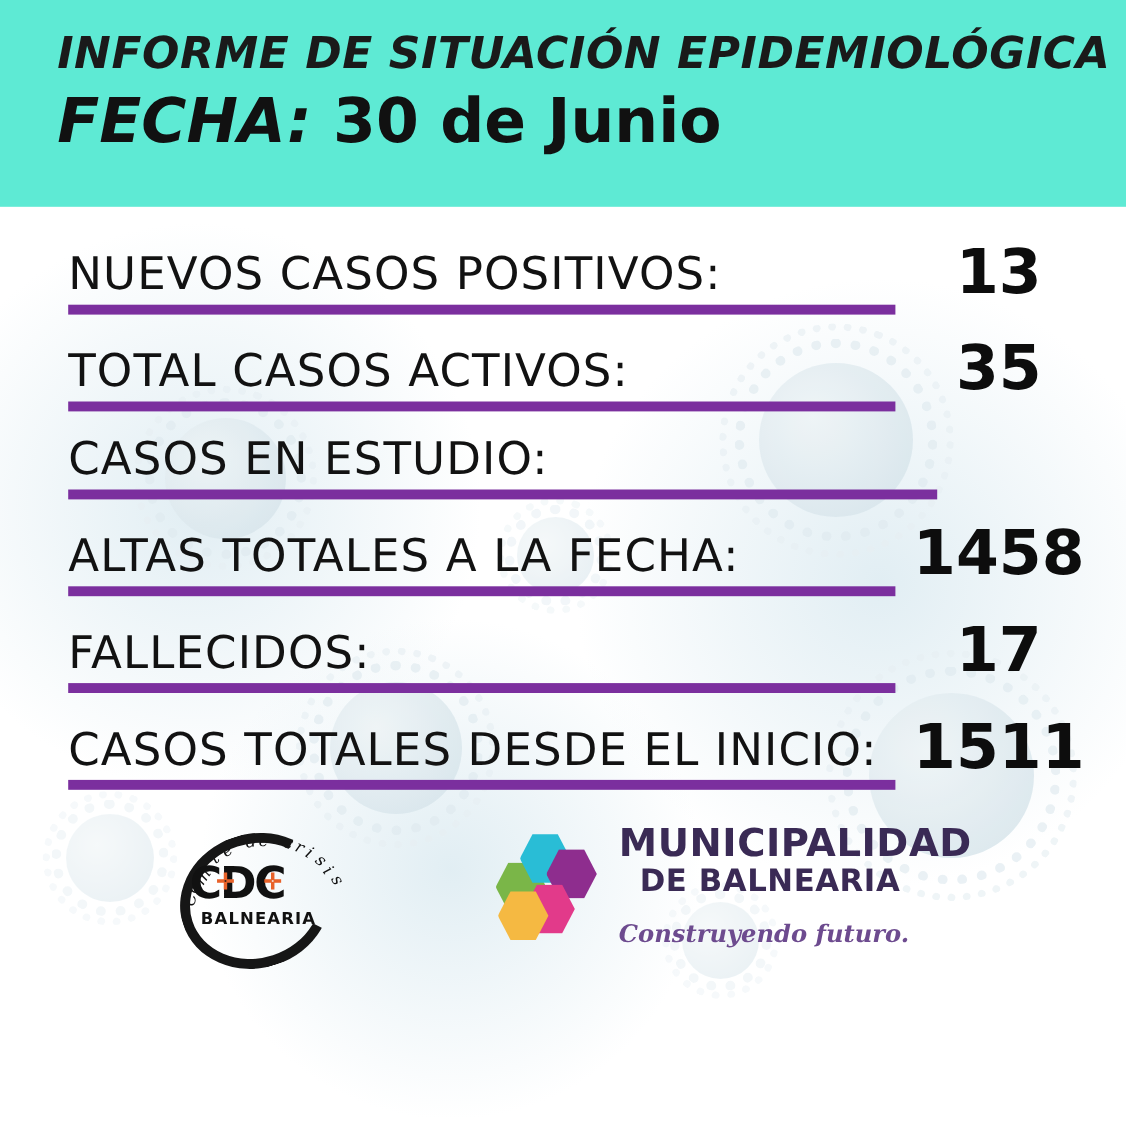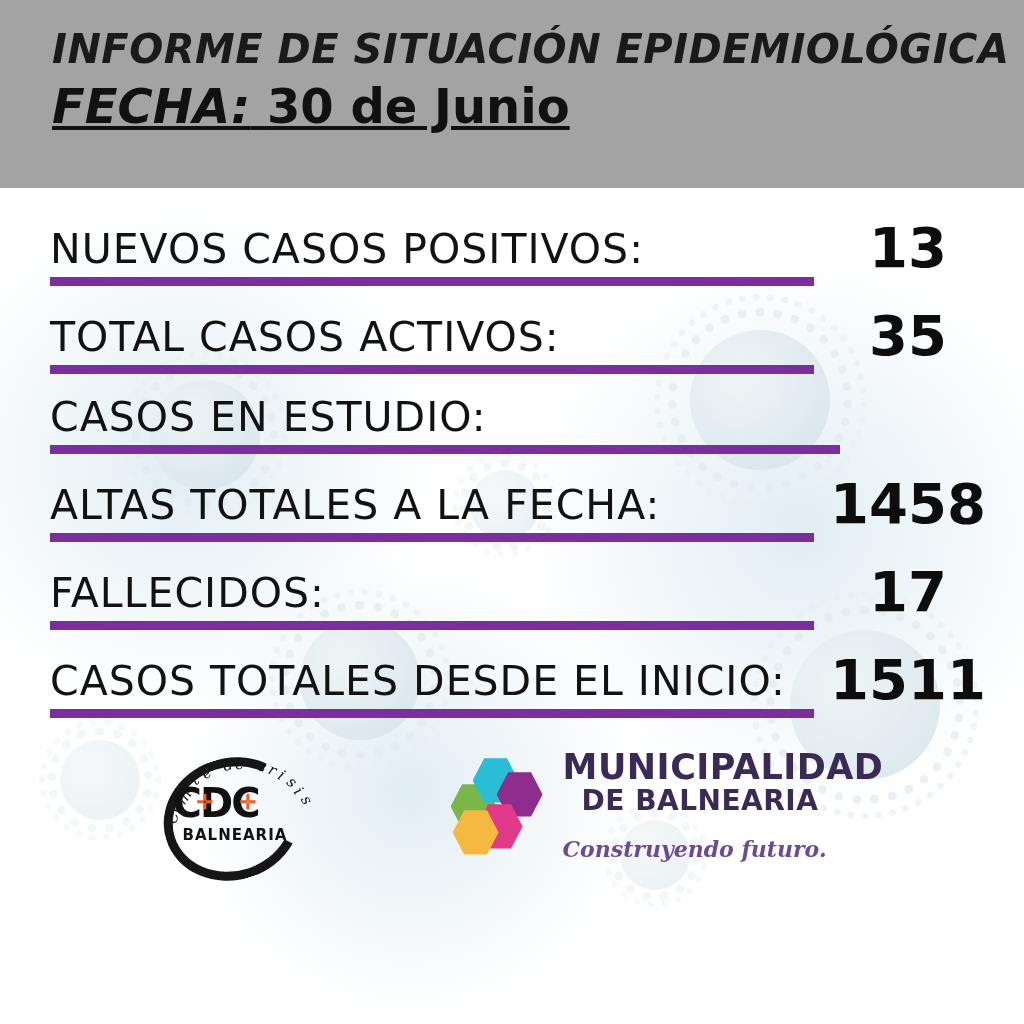--- a/index.html
+++ b/index.html
@@ -45,58 +45,58 @@
   .haze {
     position: absolute;
     border-radius: 50%;
     background: radial-gradient(circle, rgba(222,236,242,.9) 0%, rgba(255,255,255,0) 70%);
   }
 
   
   .header {
     position: relative;
     z-index: 2;
-    background: #a3a3a3;
+    background: #5eead4;
     height: 188px;
     box-sizing: border-box;
     padding: 26px 40px 0 52px;
   }
   .header-line1 {
     font-family: "DejaVu Sans", sans-serif;
     font-style: italic;
     font-weight: bold;
     font-size: 40px;
     letter-spacing: .5px;
     color: #1a1a1a;
     white-space: nowrap;
   }
   .header-line2 {
     margin-top: 6px;
     font-family: "DejaVu Sans", sans-serif;
-    font-size: 48px;
+    font-size: 56px;
     font-weight: bold;
     color: #111111;
     white-space: nowrap;
-    text-decoration: underline;
   }
   .header-line2 .fecha-word {
     font-style: italic;
   }
 
   
   .stats {
     position: relative;
     z-index: 2;
     padding: 32px 26px 0 50px;
   }
   .stat-row {
     display: flex;
     align-items: flex-end;
     margin-bottom: 22px;
     position: relative;
+    margin-left: 12px;
   }
   .stat-label-wrap {
     flex: 1 1 auto;
     min-width: 0;
   }
   .stat-label {
     font-family: "DejaVu Sans", sans-serif;
     font-size: 41px;
     font-weight: normal;
     letter-spacing: 1px;

